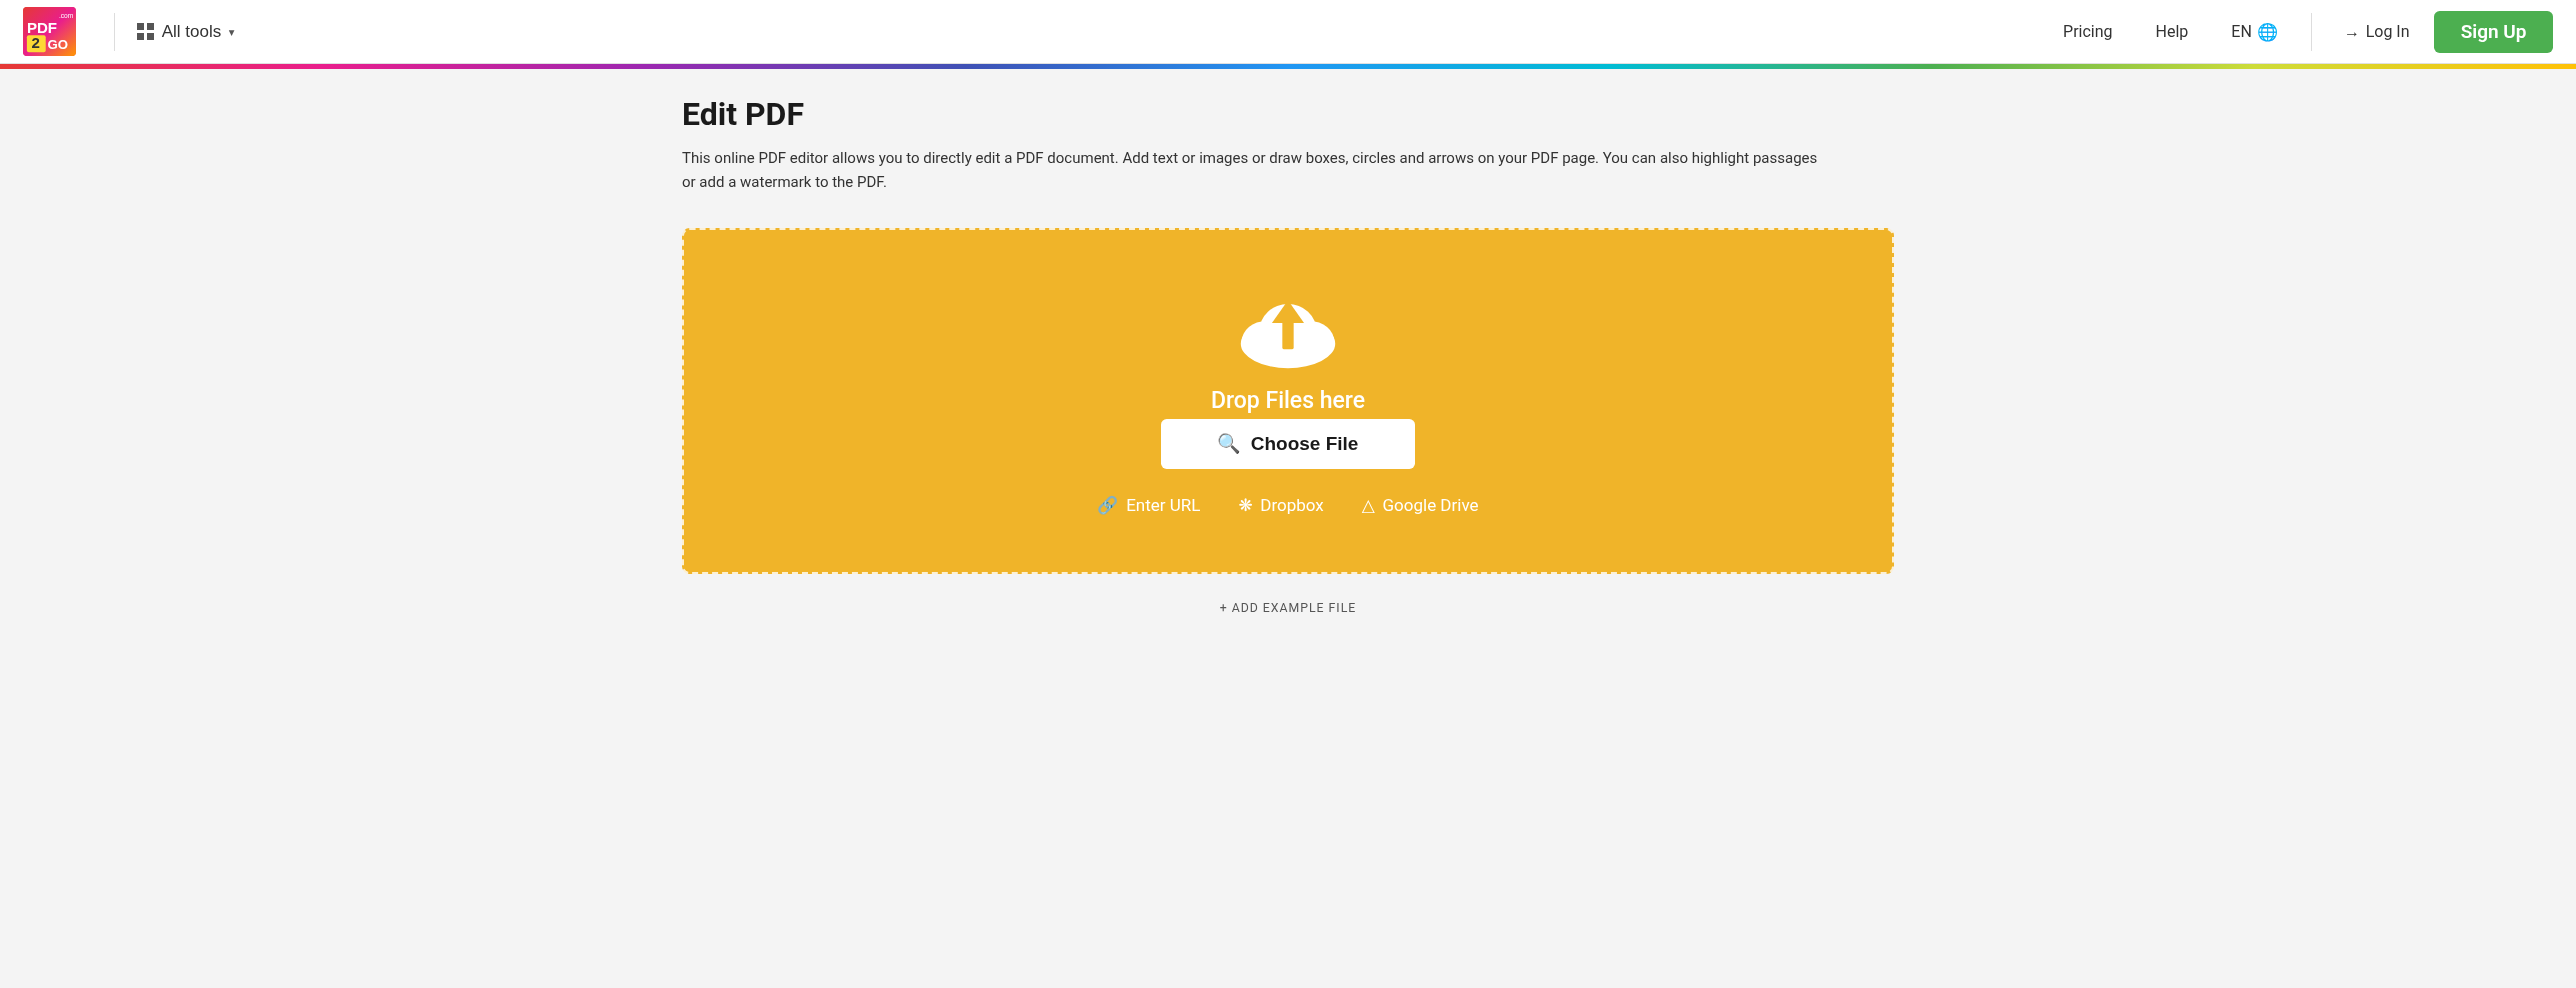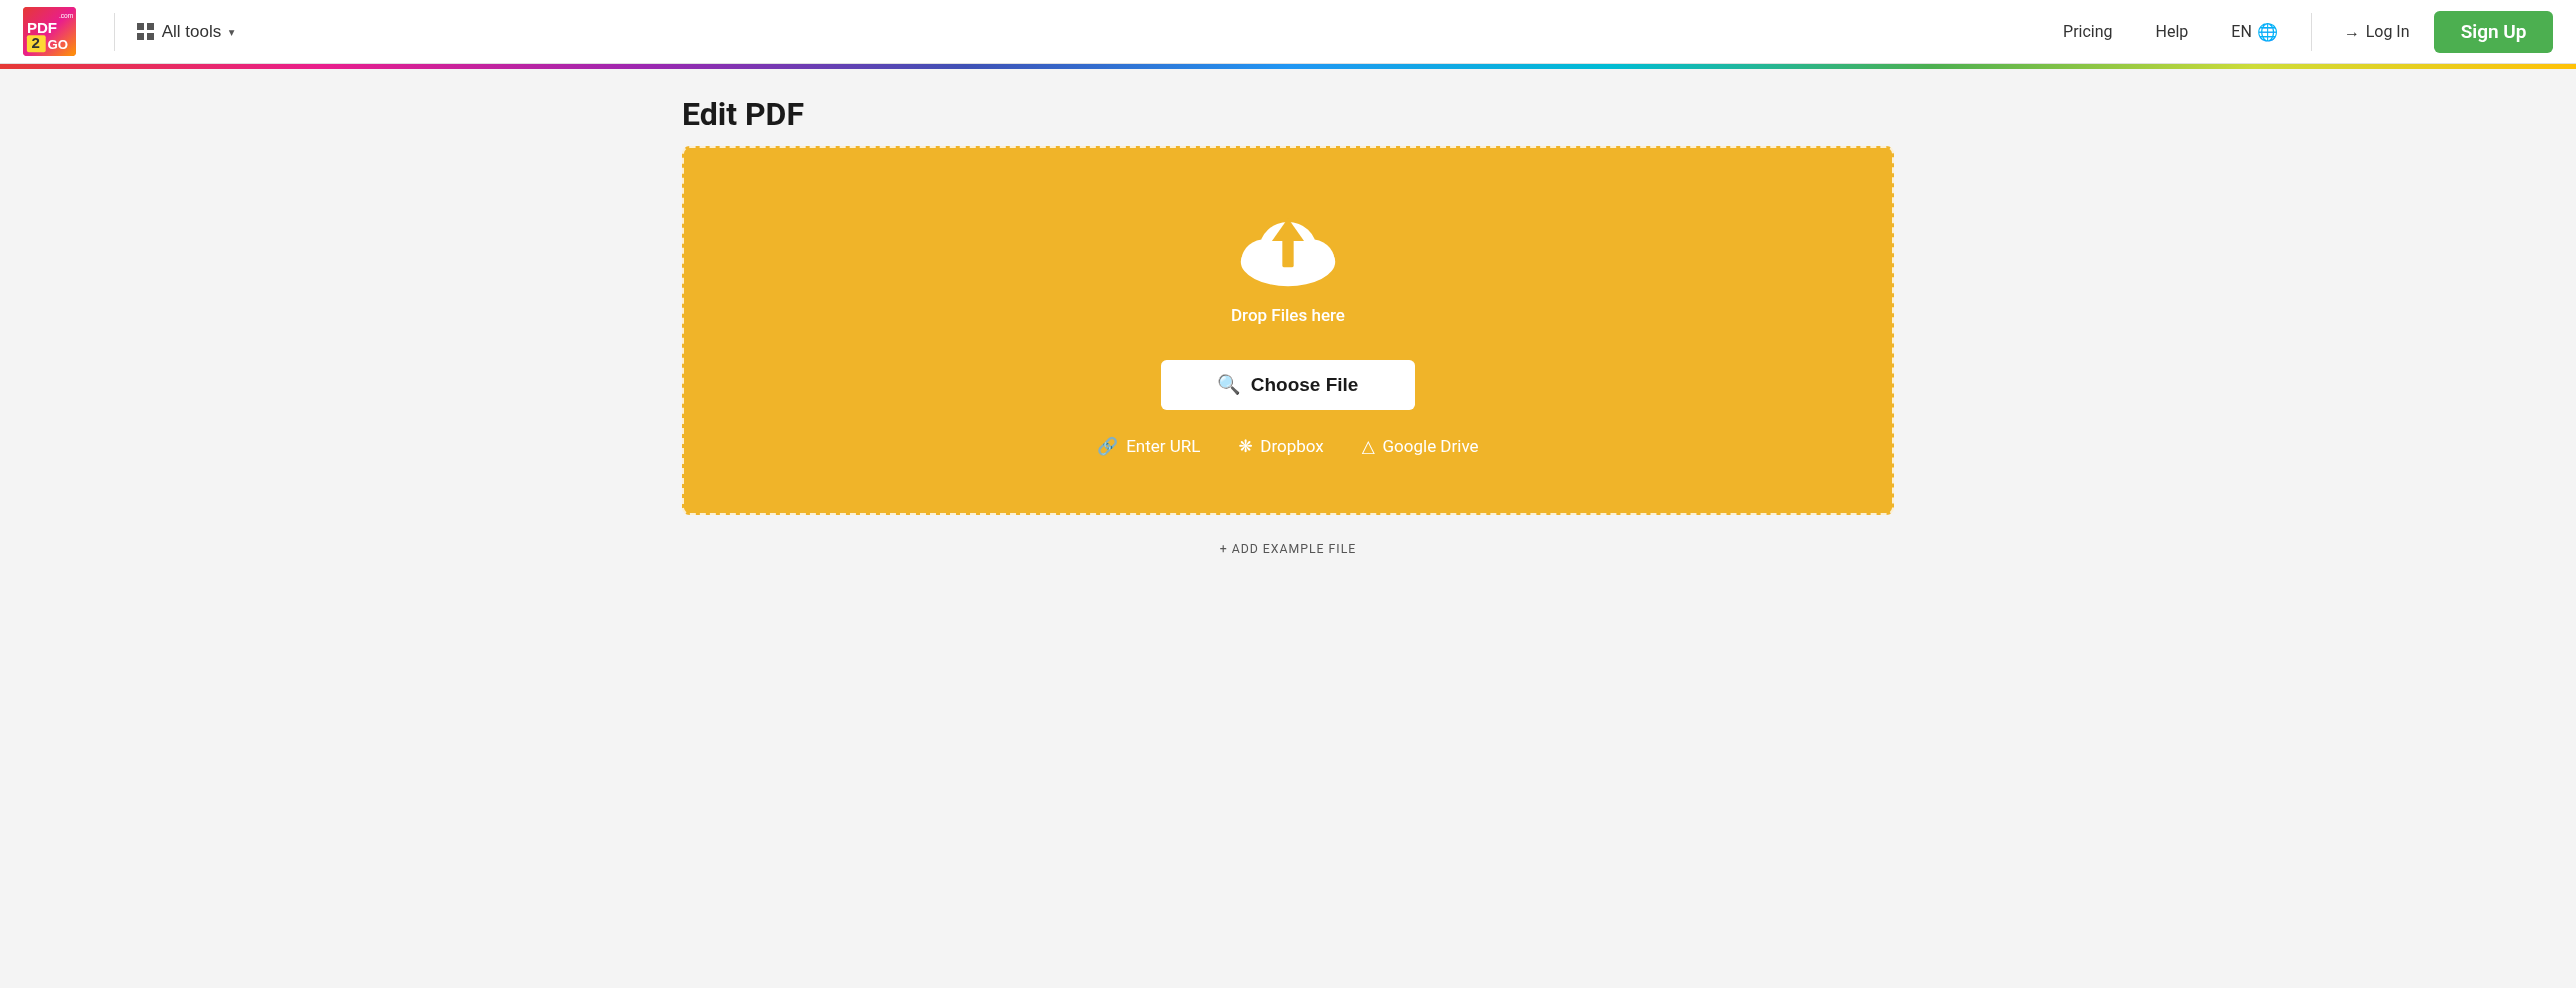--- a/index.html
+++ b/index.html
@@ -179,24 +179,24 @@
       position: relative;
     }
 
     .cloud-upload-icon {
       width: 104px;
       height: 85px;
       margin-bottom: 15px;
     }
 
     .drop-text {
-      font-size: 17px;
+      font-size: 23px;
       color: #fff;
       font-weight: 500;
-      margin-bottom: 35px;
+      margin-bottom: 5px;
     }
 
     .choose-file-btn {
       background: #fff;
       color: #1a1a1a;
       font-size: 19px;
       font-weight: 600;
       padding: 13.3px 57px;
       border-radius: 5.7px;
       border: none;
@@ -299,20 +299,21 @@
       <span>Log In</span>
     </a>
     <a class="signup-btn" href="#">Sign Up</a>
   </div>
 </header>
 
 <div class="rainbow-bar"></div>
 
 <main class="main-content">
   <h1 class="page-title">Edit PDF</h1>
+  <p class="page-description">This online PDF editor allows you to directly edit a PDF document. Add text or images or draw boxes, circles and arrows on your PDF page. You can also highlight passages or add a watermark to the PDF.</p>
 
   <div class="upload-zone">
 
     <svg class="cloud-upload-icon" viewBox="0 0 110 90" xmlns="http://www.w3.org/2000/svg">
       <ellipse cx="55" cy="60" rx="50" ry="26" fill="white"></ellipse>
       <ellipse cx="32" cy="58" rx="26" ry="22" fill="white"></ellipse>
       <ellipse cx="78" cy="58" rx="26" ry="22" fill="white"></ellipse>
       <ellipse cx="55" cy="46" rx="30" ry="28" fill="white"></ellipse>
       <rect x="49" y="32" width="12" height="34" rx="2" fill="#f0b429"></rect>
       <polygon points="55,14 38,38 72,38" fill="#f0b429"></polygon>

